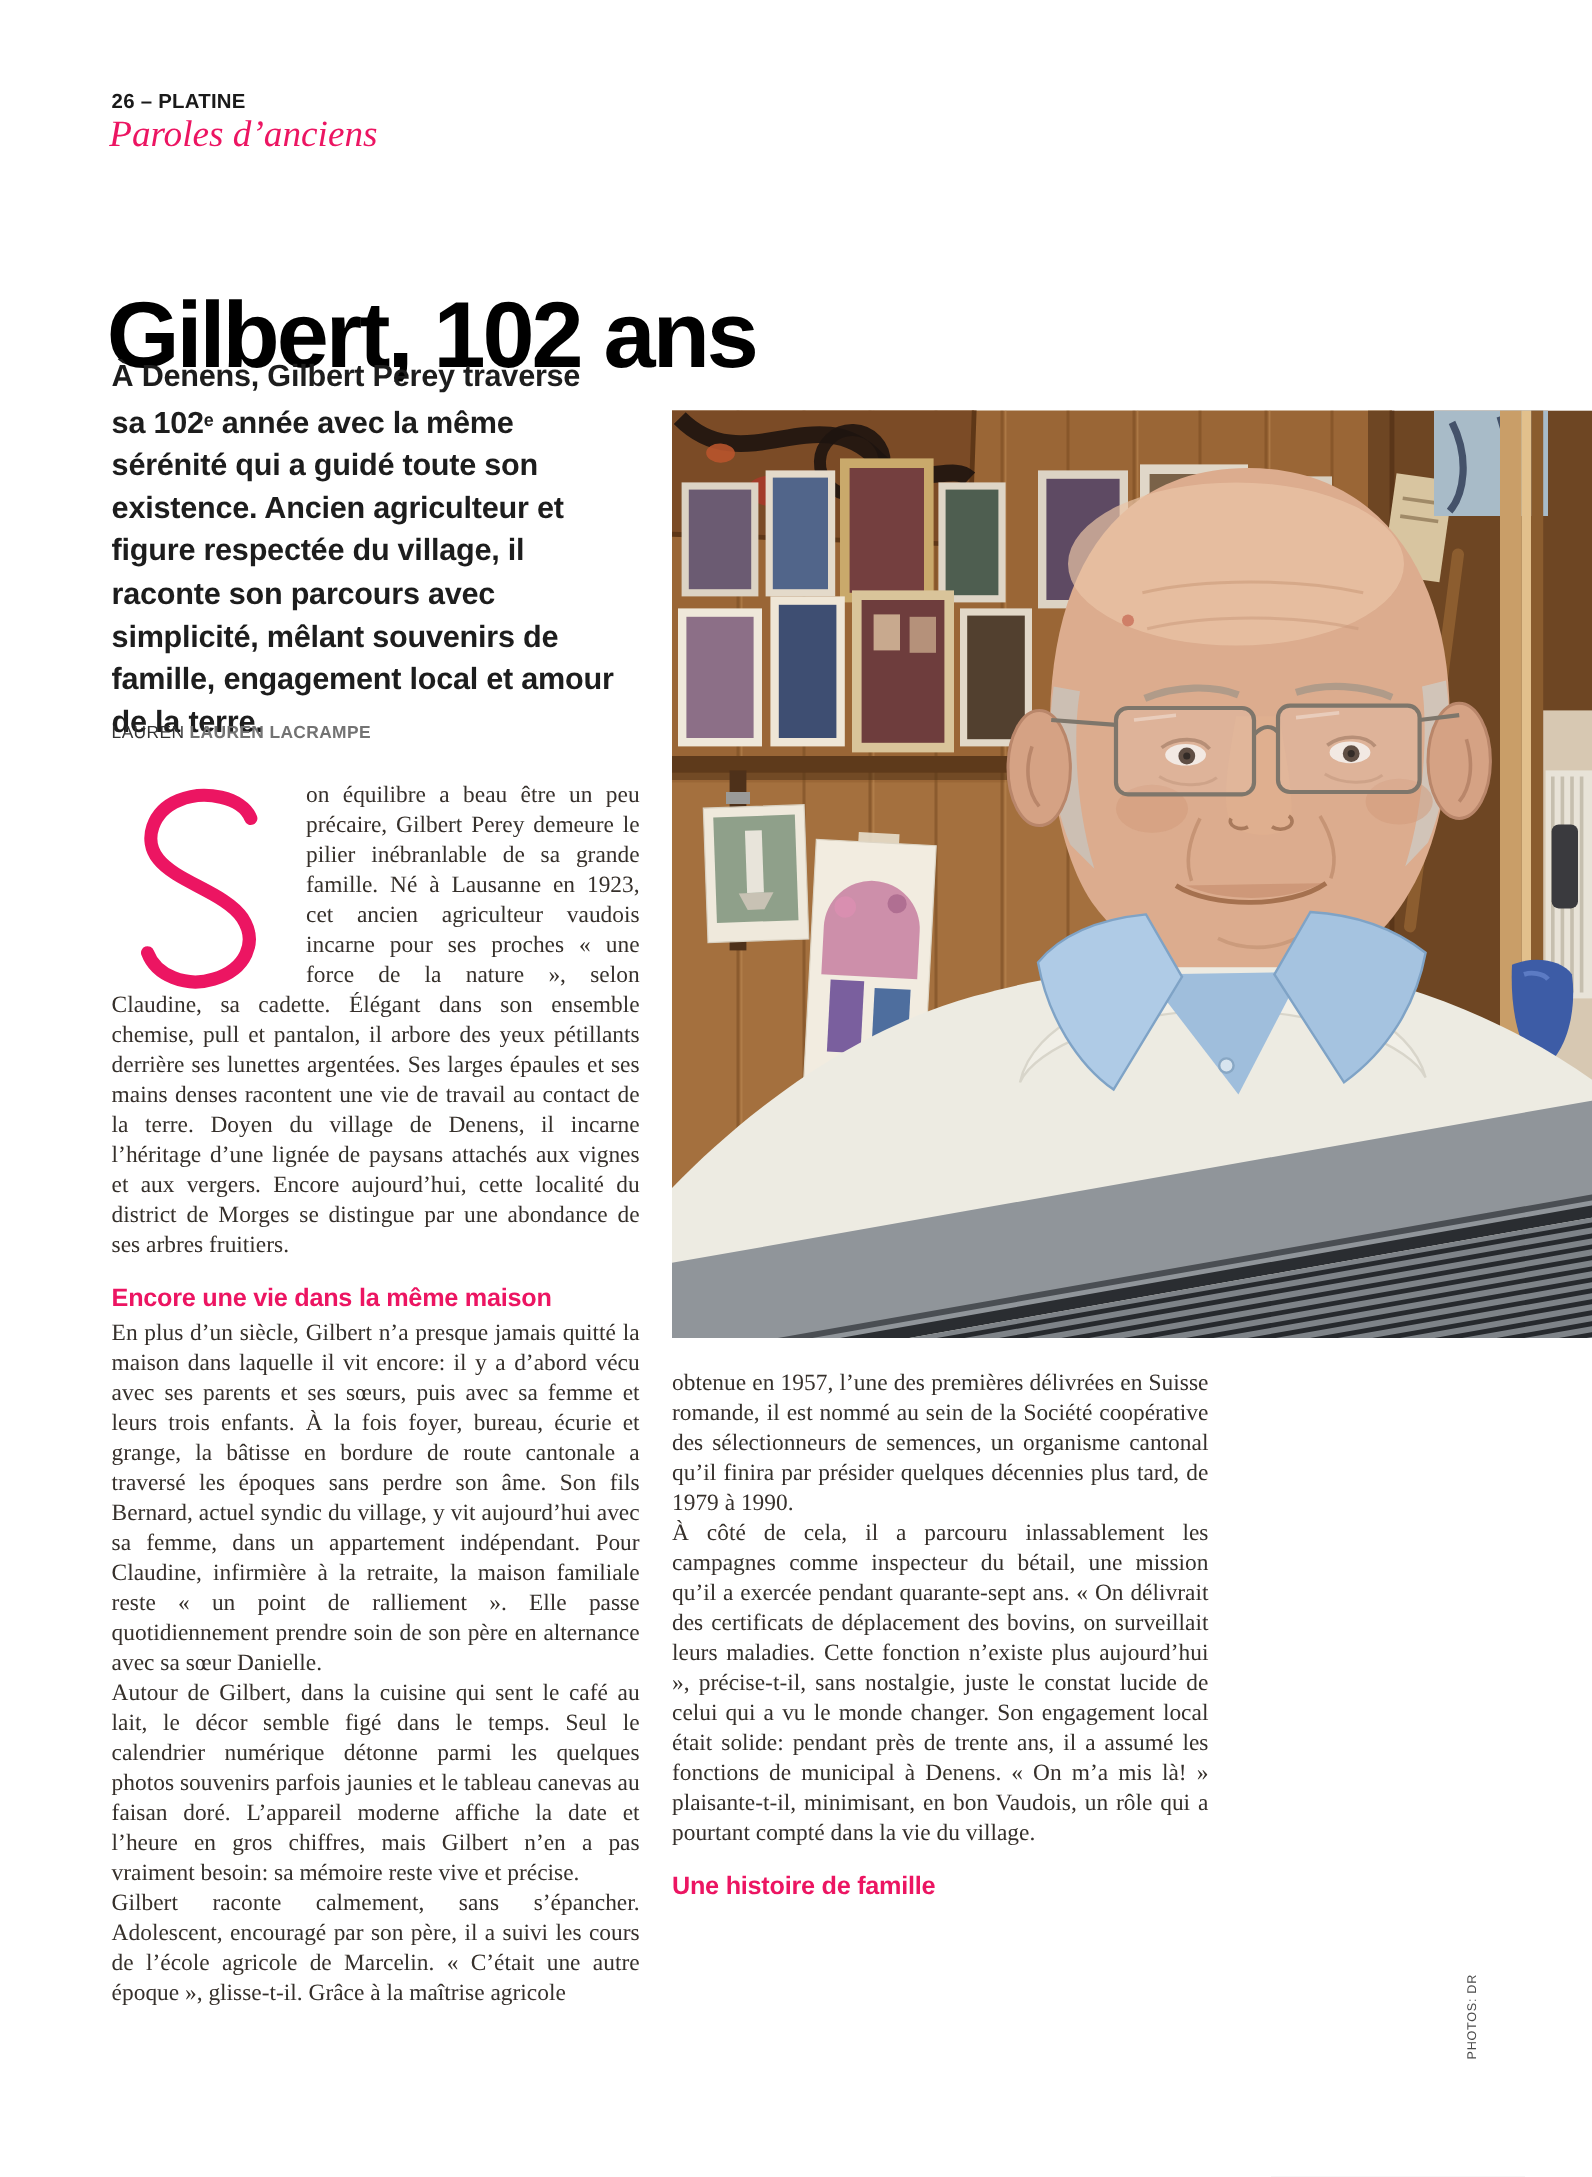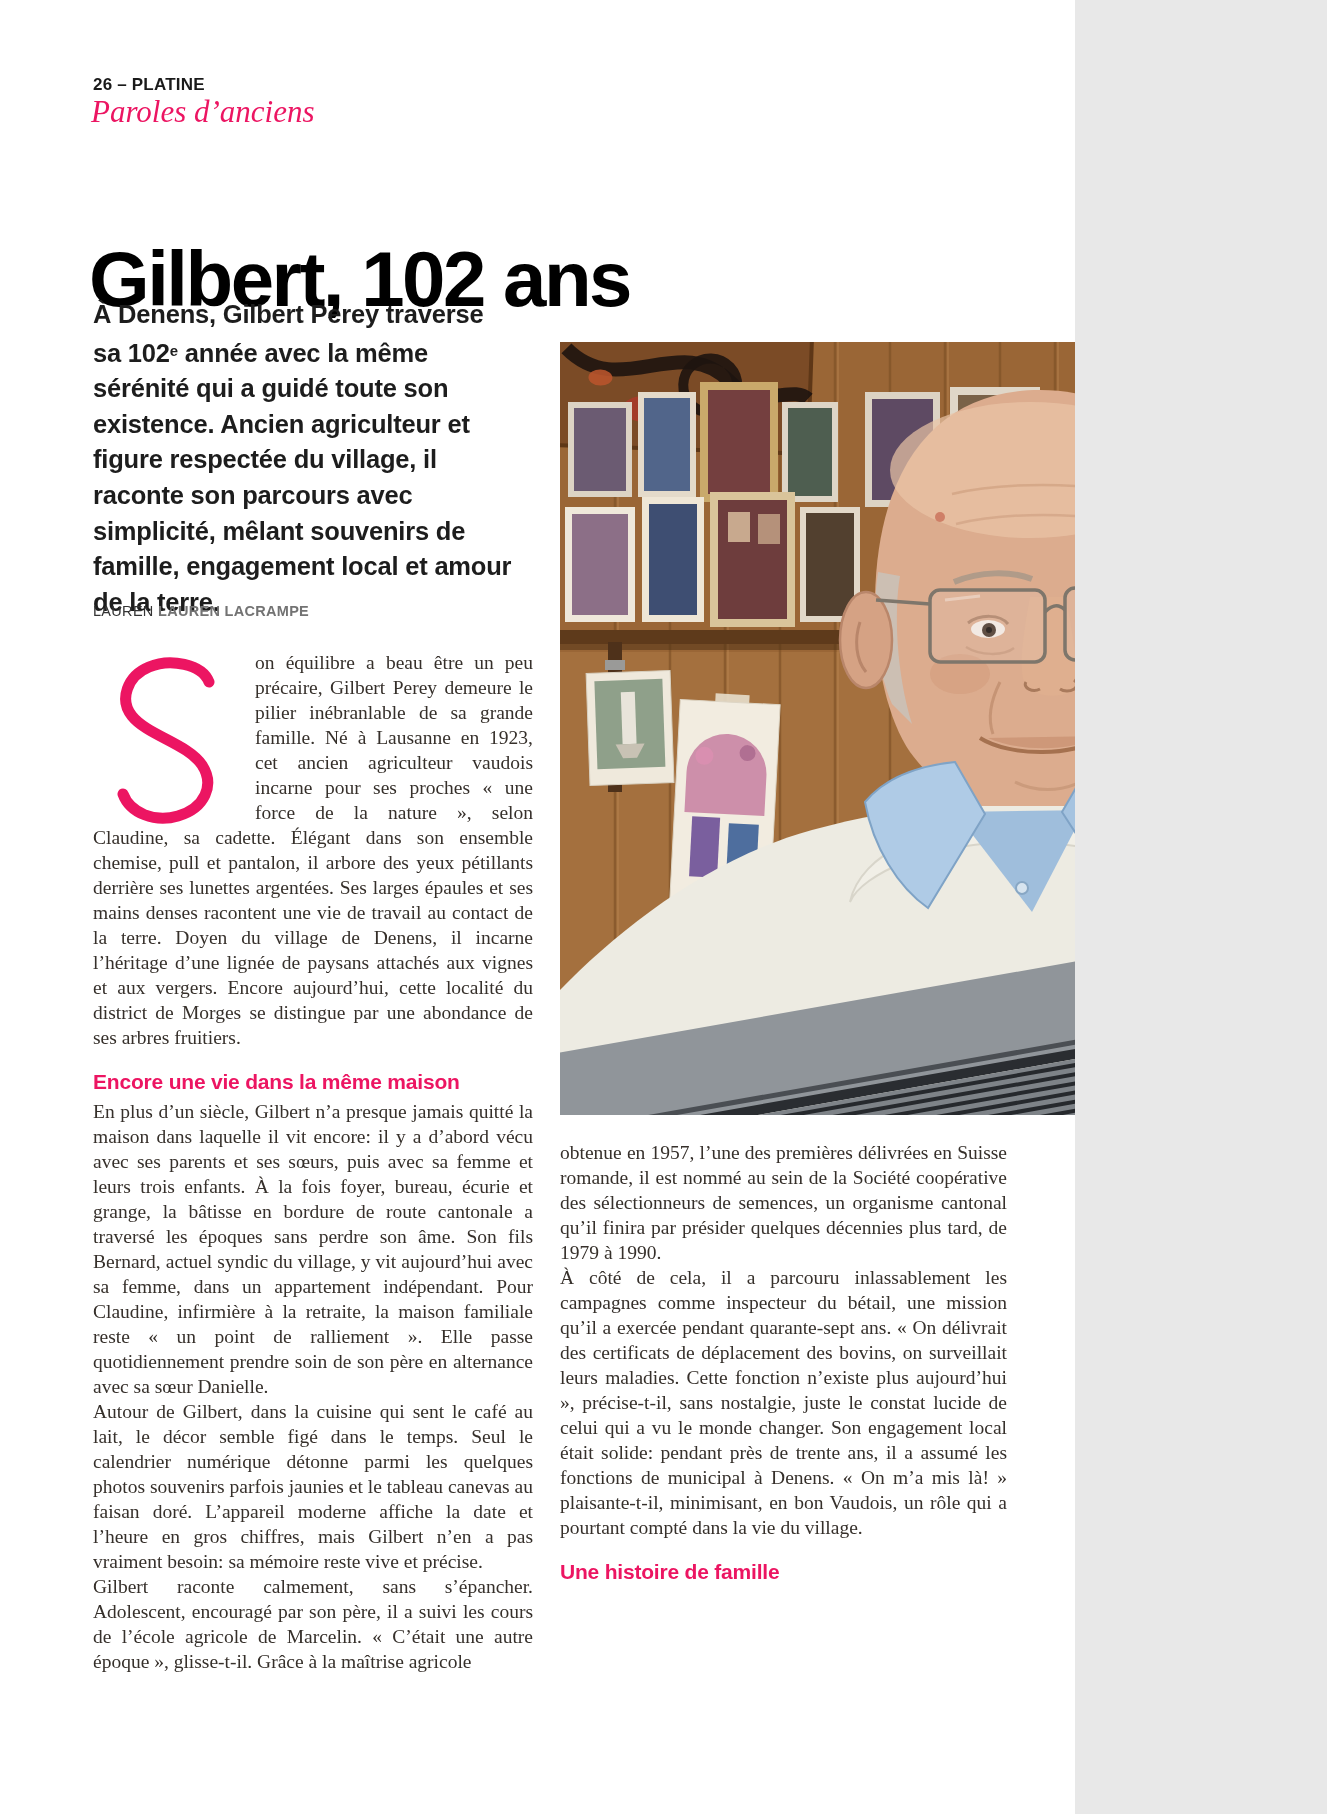--- a/index.html
+++ b/index.html
@@ -1,16 +1,16 @@
 <!DOCTYPE html>
 <html lang="fr"><head>
 <meta charset="utf-8">
 <style>
   html,body{margin:0;padding:0;background:#e8e8e8;}
-  #page{position:relative;width:1075px;height:1814px;background:#ffffff;overflow:hidden;
+  #page{position:relative;width:1327px;height:1814px;background:#ffffff;overflow:hidden;
         font-family:"Liberation Sans",sans-serif;}
   .folio{position:absolute;left:93px;top:76px;font:bold 17px/1 "Liberation Sans",sans-serif;
          color:#1a1a1a;letter-spacing:.2px;}
   .rubric{position:absolute;left:91px;top:94px;font:italic 31px/1.15 "Liberation Serif",serif;
           color:#EC1562;}
   .title{position:absolute;left:89px;top:188px;font:bold 78px/1 "Liberation Sans",sans-serif;
          color:#000000;letter-spacing:-2.5px;white-space:nowrap;text-align:center;}
   .standfirst{position:absolute;left:93px;top:297px;width:424px;
               font:bold 25.5px/35.6px "Liberation Sans",sans-serif;color:#1d1d1d;letter-spacing:-.2px;}
   .standfirst sup{font-size:15px;vertical-align:6px;}

